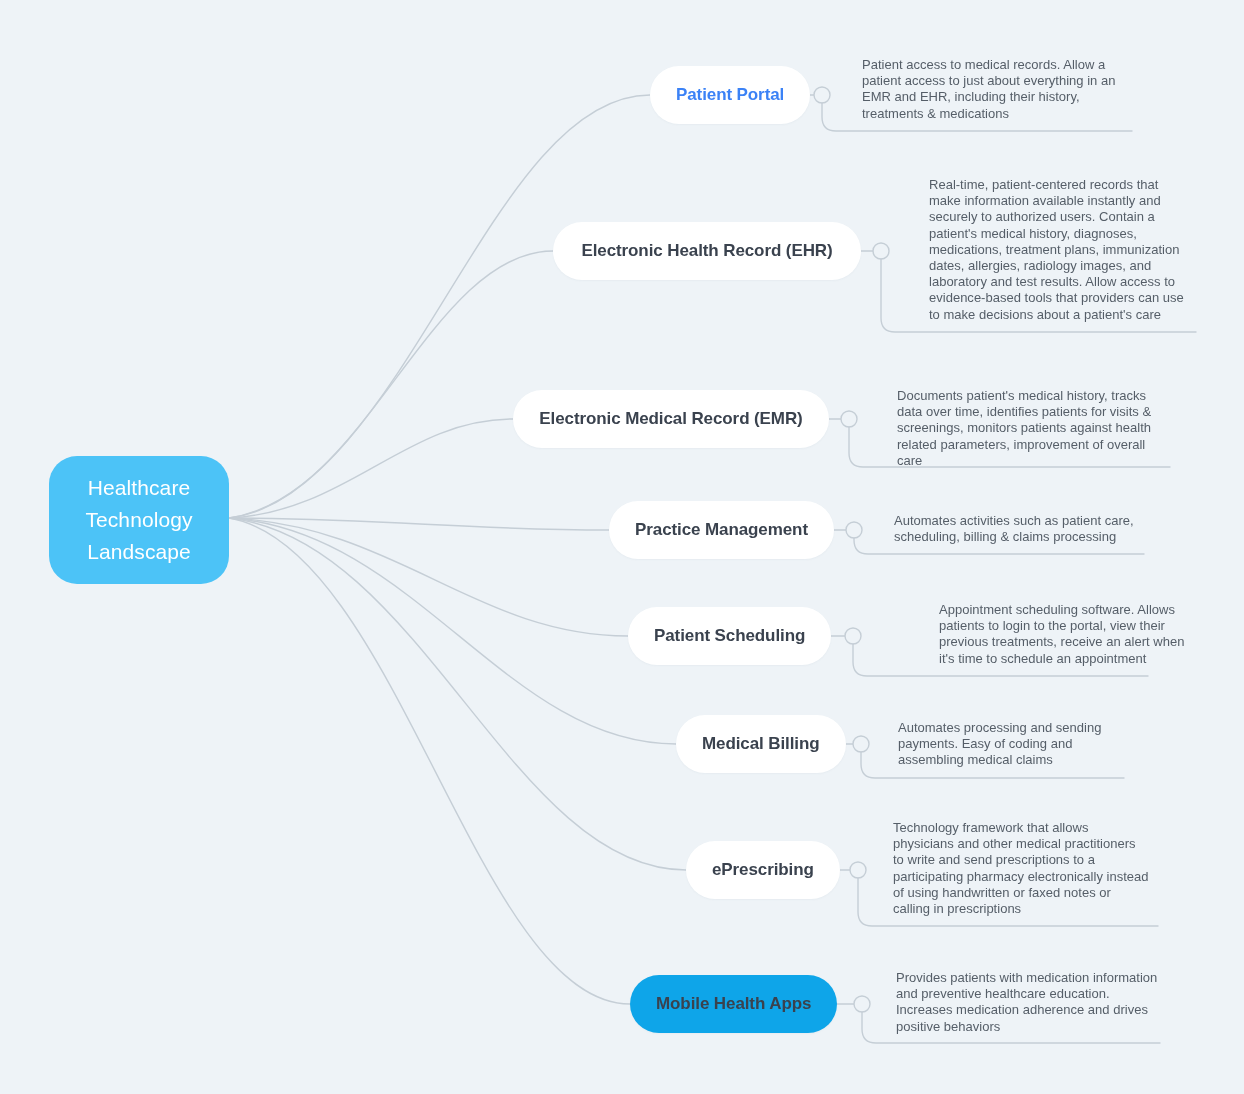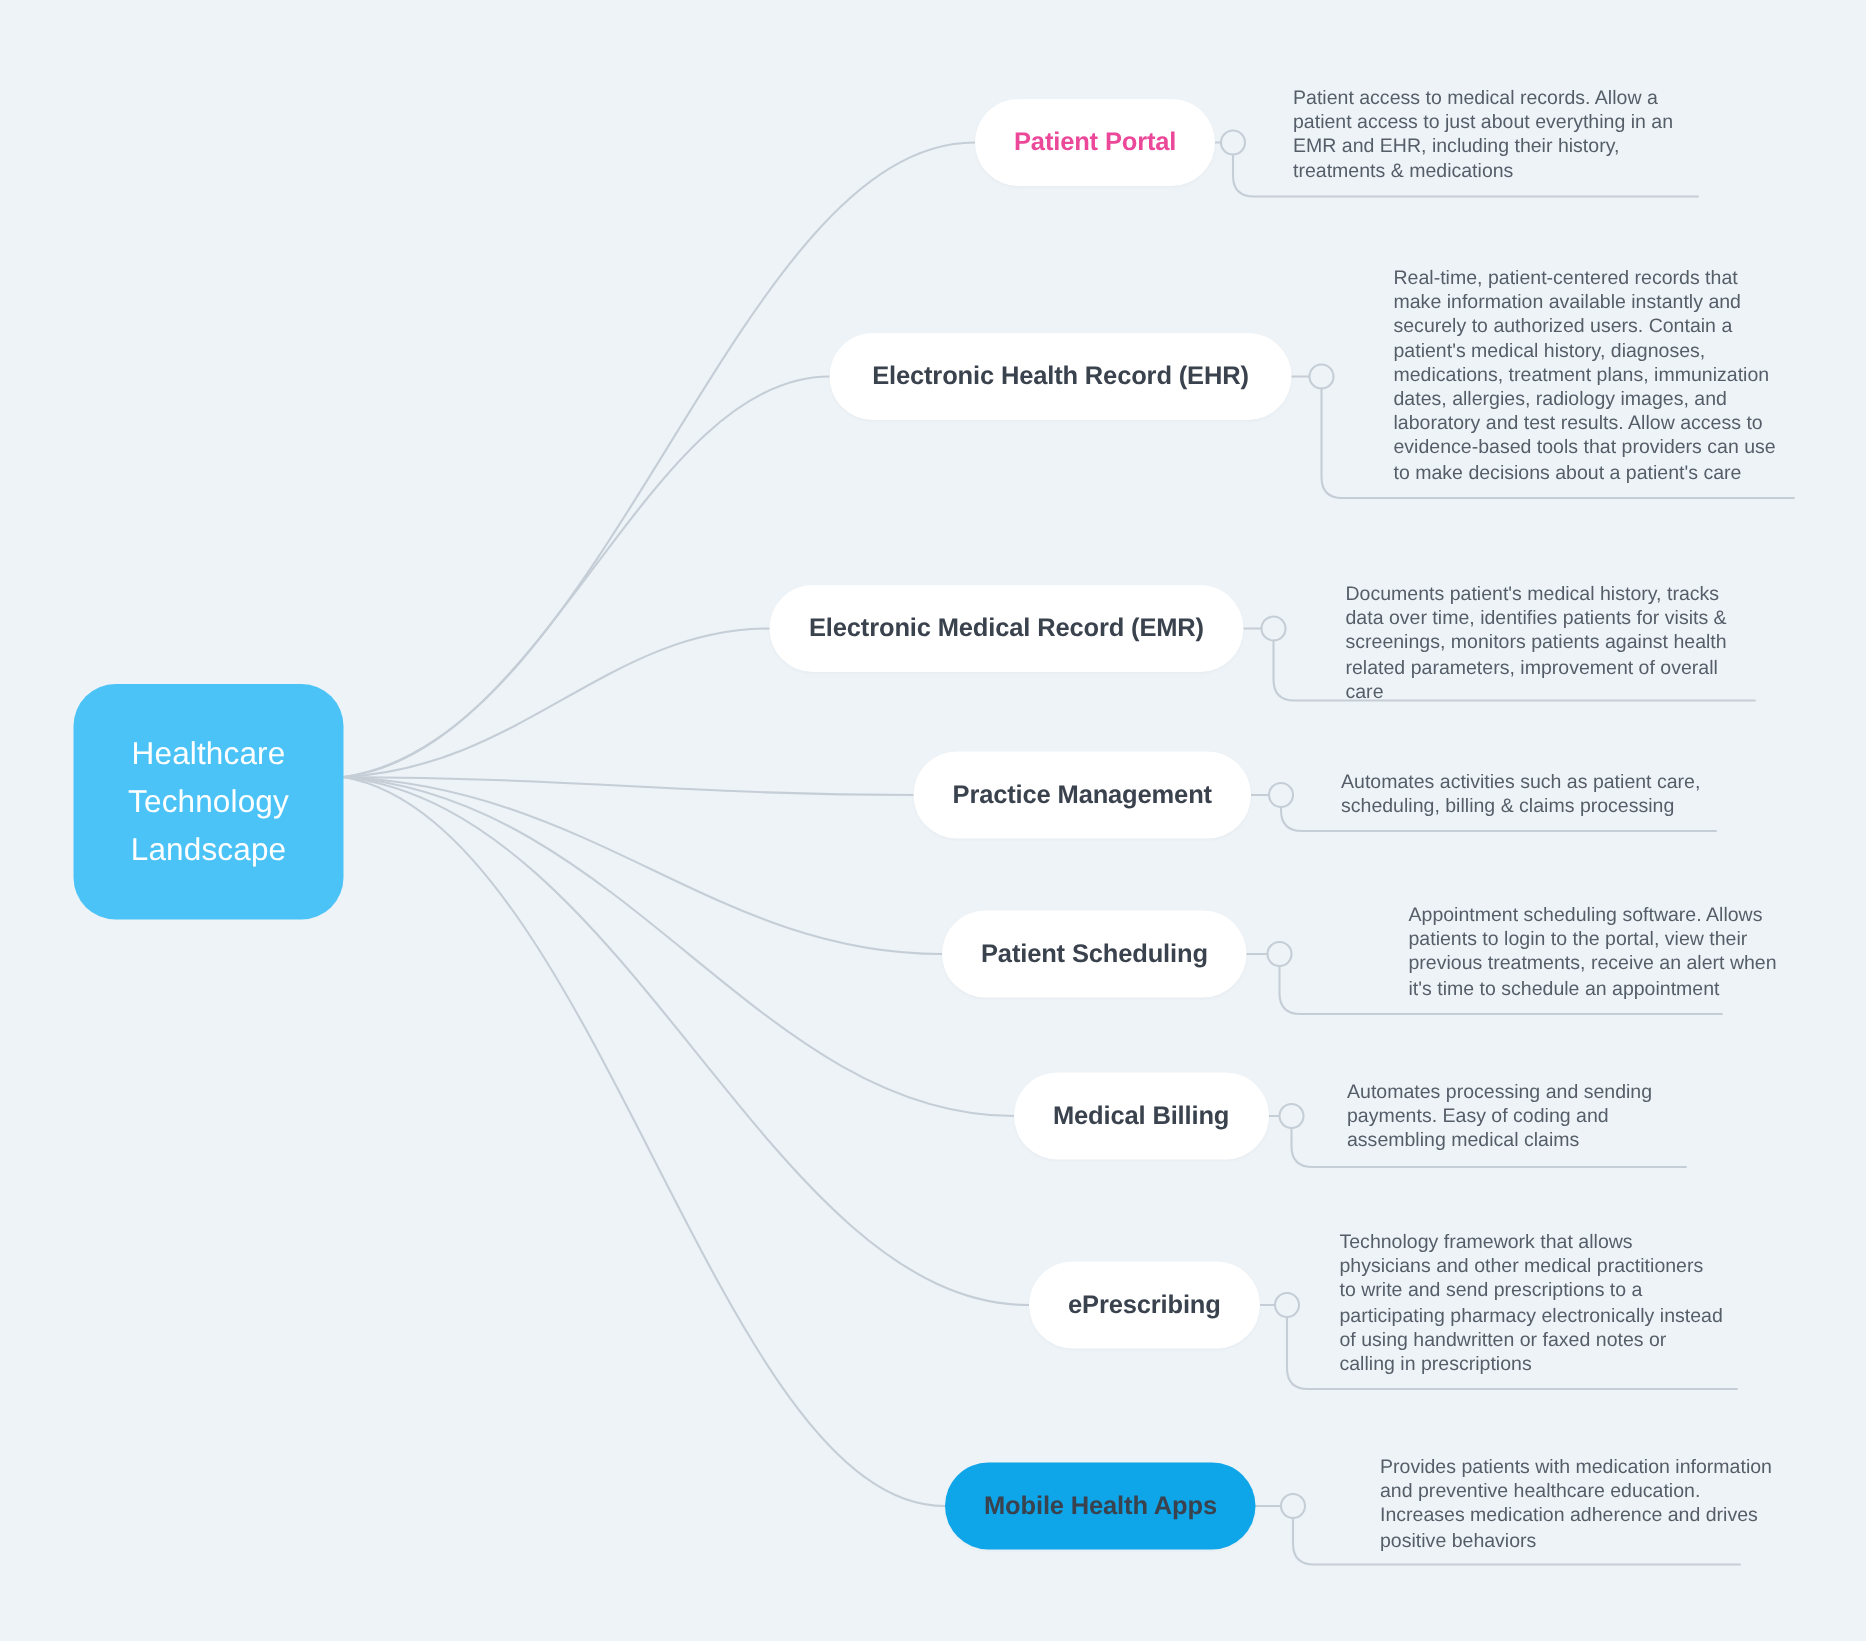--- a/index.html
+++ b/index.html
@@ -133,25 +133,25 @@
       <g>
         <path d="M 229 518 C 397.41999999999996 547.16, 477.62 1004, 630 1004" fill="none" stroke="#c5ced6" stroke-width="1.4" stroke-linecap="round"></path>
       </g>
       <g>
         <path d="M 837 1004 L 854 1004" fill="none" stroke="#c5ced6" stroke-width="1.4" stroke-linecap="round"></path>
         <circle cx="862" cy="1004" r="8" fill="#eef3f7" stroke="#c5ced6" stroke-width="1.4"></circle>
         <path d="M 862 1012 L 862 1029 Q 862 1043, 876 1043 L 1160 1043" fill="none" stroke="#c5ced6" stroke-width="1.4" stroke-linecap="round"></path>
       </g>
     </svg>
 
-  <div class="central-node" style="left: 49px; top: 456px; width: 180px; height: 157px; background: rgb(76, 195, 247); color: rgb(255, 255, 255);">
+  <div class="central-node" style="left: 49px; top: 456px; width: 180px; height: 128px; background: rgb(76, 195, 247); color: rgb(255, 255, 255);">
     <span>Healthcare<br>Technology<br>Landscape</span>
   </div>
 
-<div class="branch-pill" style="left: 650px; top: 66px; height: 58px; min-width: 152px; border-radius: 29px; background: rgb(255, 255, 255); color: #ec4899;">
+<div class="branch-pill" style="left: 650px; top: 66px; height: 58px; min-width: 152px; border-radius: 29px; background: rgb(255, 255, 255); color: #3b82f6;">
       <span>Patient Portal</span>
     </div>
     <div class="branch-desc" style="left: 862px; top: 57px; width: 276px; color: rgb(85, 94, 104);">Patient access to medical records. Allow a patient access to just about everything in an EMR and EHR, including their history, treatments &amp; medications</div>
     <div class="branch-pill" style="left: 553px; top: 222px; height: 58px; min-width: 308px; border-radius: 29px; background: rgb(255, 255, 255); color: rgb(58, 66, 78);">
       <span>Electronic Health Record (EHR)</span>
     </div>
     <div class="branch-desc" style="left: 929px; top: 177px; width: 256px; color: rgb(85, 94, 104);">Real-time, patient-centered records that make information available instantly and securely to authorized users. Contain a patient's medical history, diagnoses, medications, treatment plans, immunization dates, allergies, radiology images, and laboratory and test results. Allow access to evidence-based tools that providers can use to make decisions about a patient's care</div>
     <div class="branch-pill" style="left: 513px; top: 390px; height: 58px; min-width: 316px; border-radius: 29px; background: rgb(255, 255, 255); color: rgb(58, 66, 78);">
       <span>Electronic Medical Record (EMR)</span>
     </div>
@@ -168,14 +168,14 @@
       <span>Medical Billing</span>
     </div>
     <div class="branch-desc" style="left: 898px; top: 720px; width: 220px; color: rgb(85, 94, 104);">Automates processing and sending payments. Easy of coding and assembling medical claims</div>
     <div class="branch-pill" style="left: 686px; top: 841px; height: 58px; min-width: 142px; border-radius: 29px; background: rgb(255, 255, 255); color: rgb(58, 66, 78);">
       <span>ePrescribing</span>
     </div>
     <div class="branch-desc" style="left: 893px; top: 820px; width: 256px; color: rgb(85, 94, 104);">Technology framework that allows physicians and other medical practitioners to write and send prescriptions to a participating pharmacy electronically instead of using handwritten or faxed notes or calling in prescriptions</div>
     <div class="branch-pill" style="left: 630px; top: 975px; height: 58px; min-width: 207px; border-radius: 29px; background: #0ea5e9; color: rgb(58, 66, 78);">
       <span>Mobile Health Apps</span>
     </div>
-    <div class="branch-desc" style="left: 896px; top: 970px; width: 262px; color: rgb(85, 94, 104); margin-left: 24px;">Provides patients with medication information and preventive healthcare education. Increases medication adherence and drives positive behaviors</div>
+    <div class="branch-desc" style="left: 896px; top: 970px; width: 262px; color: rgb(85, 94, 104);">Provides patients with medication information and preventive healthcare education. Increases medication adherence and drives positive behaviors</div>
   </div>
 
 </body></html>

